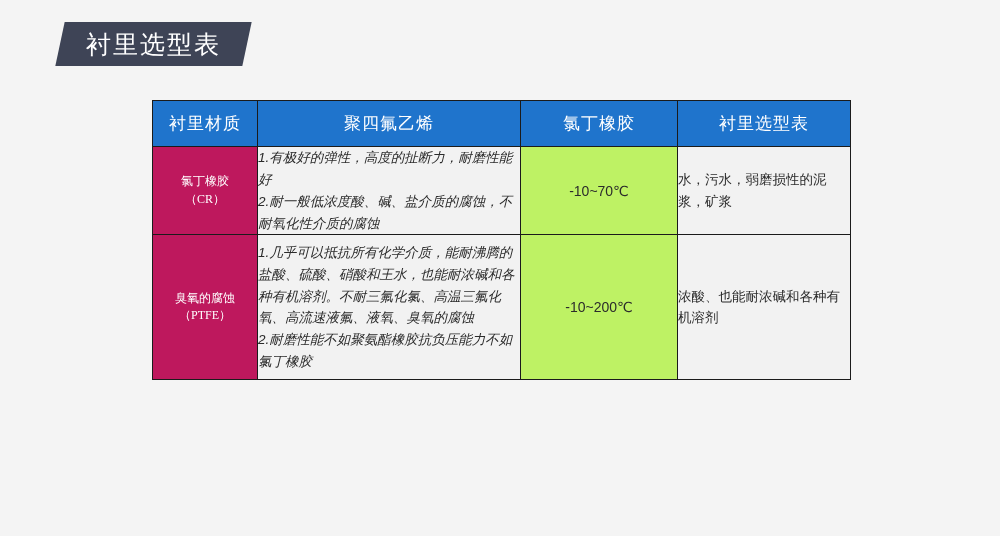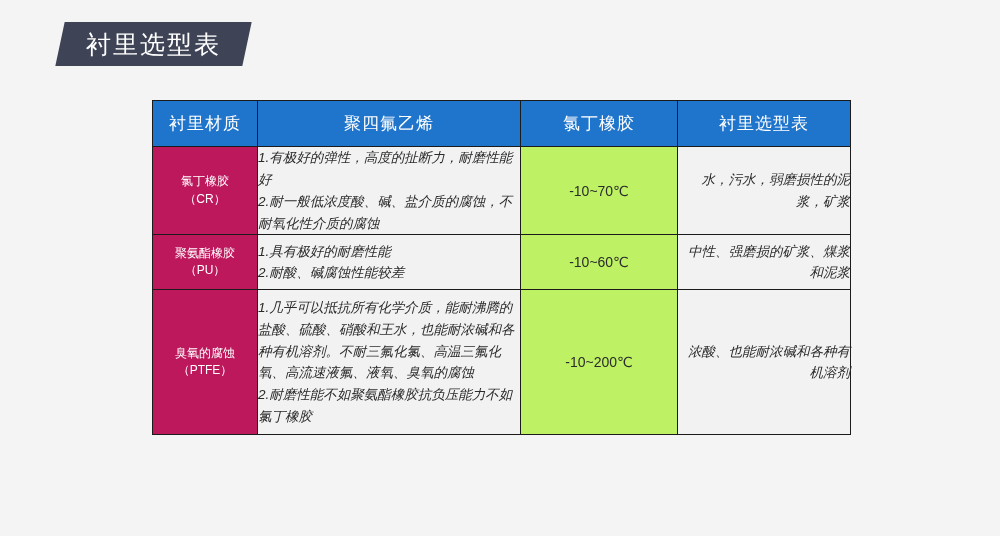--- a/index.html
+++ b/index.html
@@ -81,21 +81,21 @@
   td.material-cell {
     background: #be185d;
     color: #ffffff;
     text-align: center;
     font-size: 12px;
     line-height: 1.45;
     padding: 6px 4px;
     font-weight: 400;
   }
   td.material-cell .mat-name { display: block; }
-  td.material-cell .mat-abbr { display: block; }
+  td.material-cell .mat-abbr { display: block; font-family: Liberation Serif, serif; }
 
   td.perf-cell {
     background: #f2f2f2;
     color: #2b2b2b;
     font-size: 13.5px;
     line-height: 1.62;
     padding: 8px 14px 8px 16px;
     text-align: left;
     white-space: pre-line;
     font-style: italic;
@@ -108,23 +108,22 @@
     text-align: center;
     padding: 6px 4px;
   }
 
   td.app-cell {
     background: #f2f2f2;
     color: #2b2b2b;
     font-size: 13.5px;
     line-height: 1.6;
     padding: 8px 8px 8px 10px;
-    text-align: right;
+    text-align: left;
     white-space: pre-line;
-    font-style: italic;
   }
 
   tr.row-cr   td { height: 84px; }
   tr.row-pu   td { height: 55px; }
   tr.row-ptfe td { height: 145px; }
   tr.row-f46  td { height: 72px; }
 </style>
 </head>
 <body>
 
@@ -156,30 +155,20 @@
           <td class="material-cell">
             <span class="mat-name">氯丁橡胶</span>
             <span class="mat-abbr">（CR）</span>
           </td>
           <td class="perf-cell">1.有极好的弹性，高度的扯断力，耐磨性能好
 2.耐一般低浓度酸、碱、盐介质的腐蚀，不耐氧化性介质的腐蚀</td>
           <td class="temp-cell">-10~70℃</td>
           <td class="app-cell">水，污水，弱磨损性的泥浆，矿浆</td>
         </tr>
 
-        <tr class="row-pu">
-          <td class="material-cell">
-            <span class="mat-name">聚氨酯橡胶</span>
-            <span class="mat-abbr">（PU）</span>
-          </td>
-          <td class="perf-cell">1.具有极好的耐磨性能
-2.耐酸、碱腐蚀性能较差</td>
-          <td class="temp-cell">-10~60℃</td>
-          <td class="app-cell">中性、强磨损的矿浆、煤浆和泥浆</td>
-        </tr>
 
         <tr class="row-ptfe">
           <td class="material-cell">
             <span class="mat-name">臭氧的腐蚀</span>
             <span class="mat-abbr">（PTFE）</span>
           </td>
           <td class="perf-cell">1.几乎可以抵抗所有化学介质，能耐沸腾的盐酸、硫酸、硝酸和王水，也能耐浓碱和各种有机溶剂。不耐三氟化氯、高温三氟化氧、高流速液氟、液氧、臭氧的腐蚀
 2.耐磨性能不如聚氨酯橡胶抗负压能力不如氯丁橡胶</td>
           <td class="temp-cell">-10~200℃</td>
           <td class="app-cell">浓酸、也能耐浓碱和各种有机溶剂</td>

